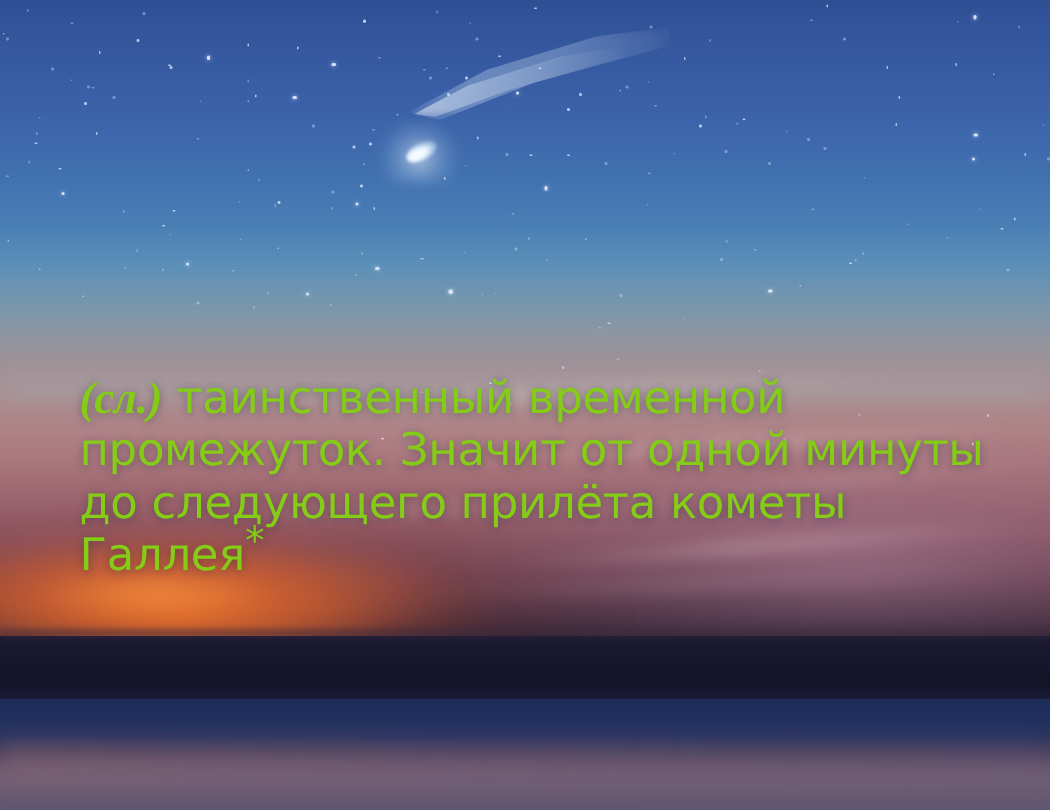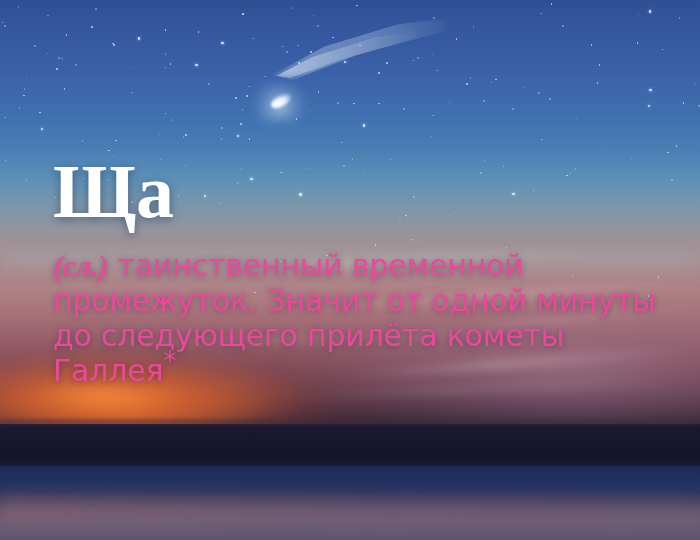--- a/index.html
+++ b/index.html
@@ -177,21 +177,21 @@
     letter-spacing:-0.5px;
     text-shadow:0 2px 10px rgba(12,28,60,.45);
   }
 
   .definition{
     position:absolute; left:53px; top:248px;
     width:632px;
     font-family:"DejaVu Sans", "Liberation Sans", sans-serif;
     font-size:30px;
     line-height:35px;
-    color:#ec4899;
+    color:#84cc16;
     letter-spacing:-0.2px;
     text-shadow:0 1px 6px rgba(20,30,60,.40);
   }
   .definition .abbr{
     font-family:"Liberation Serif", "DejaVu Serif", serif;
     font-style:italic; font-weight:700;
     font-size:30px;
   }
   .definition .star{ font-size:26px; vertical-align:super; line-height:0; }
 
@@ -408,20 +408,19 @@
       <div class="comet-tail"></div>
       <div class="comet-tail2"></div>
       <div class="comet-glow"></div>
       <div class="comet-core"></div>
     </div>
 
     <div class="landband"></div>
     <div class="water"></div>
   </div>
 
-  <div class="headline">Ща</div>
 
   <div class="definition">
     <span class="abbr">(сл.)</span><span> таинственный временной промежуток. Значит от одной минуты до следующего прилёта кометы Галлея</span><span class="star">*</span>
   </div>
 
 
 </div>
 
 </body></html>

